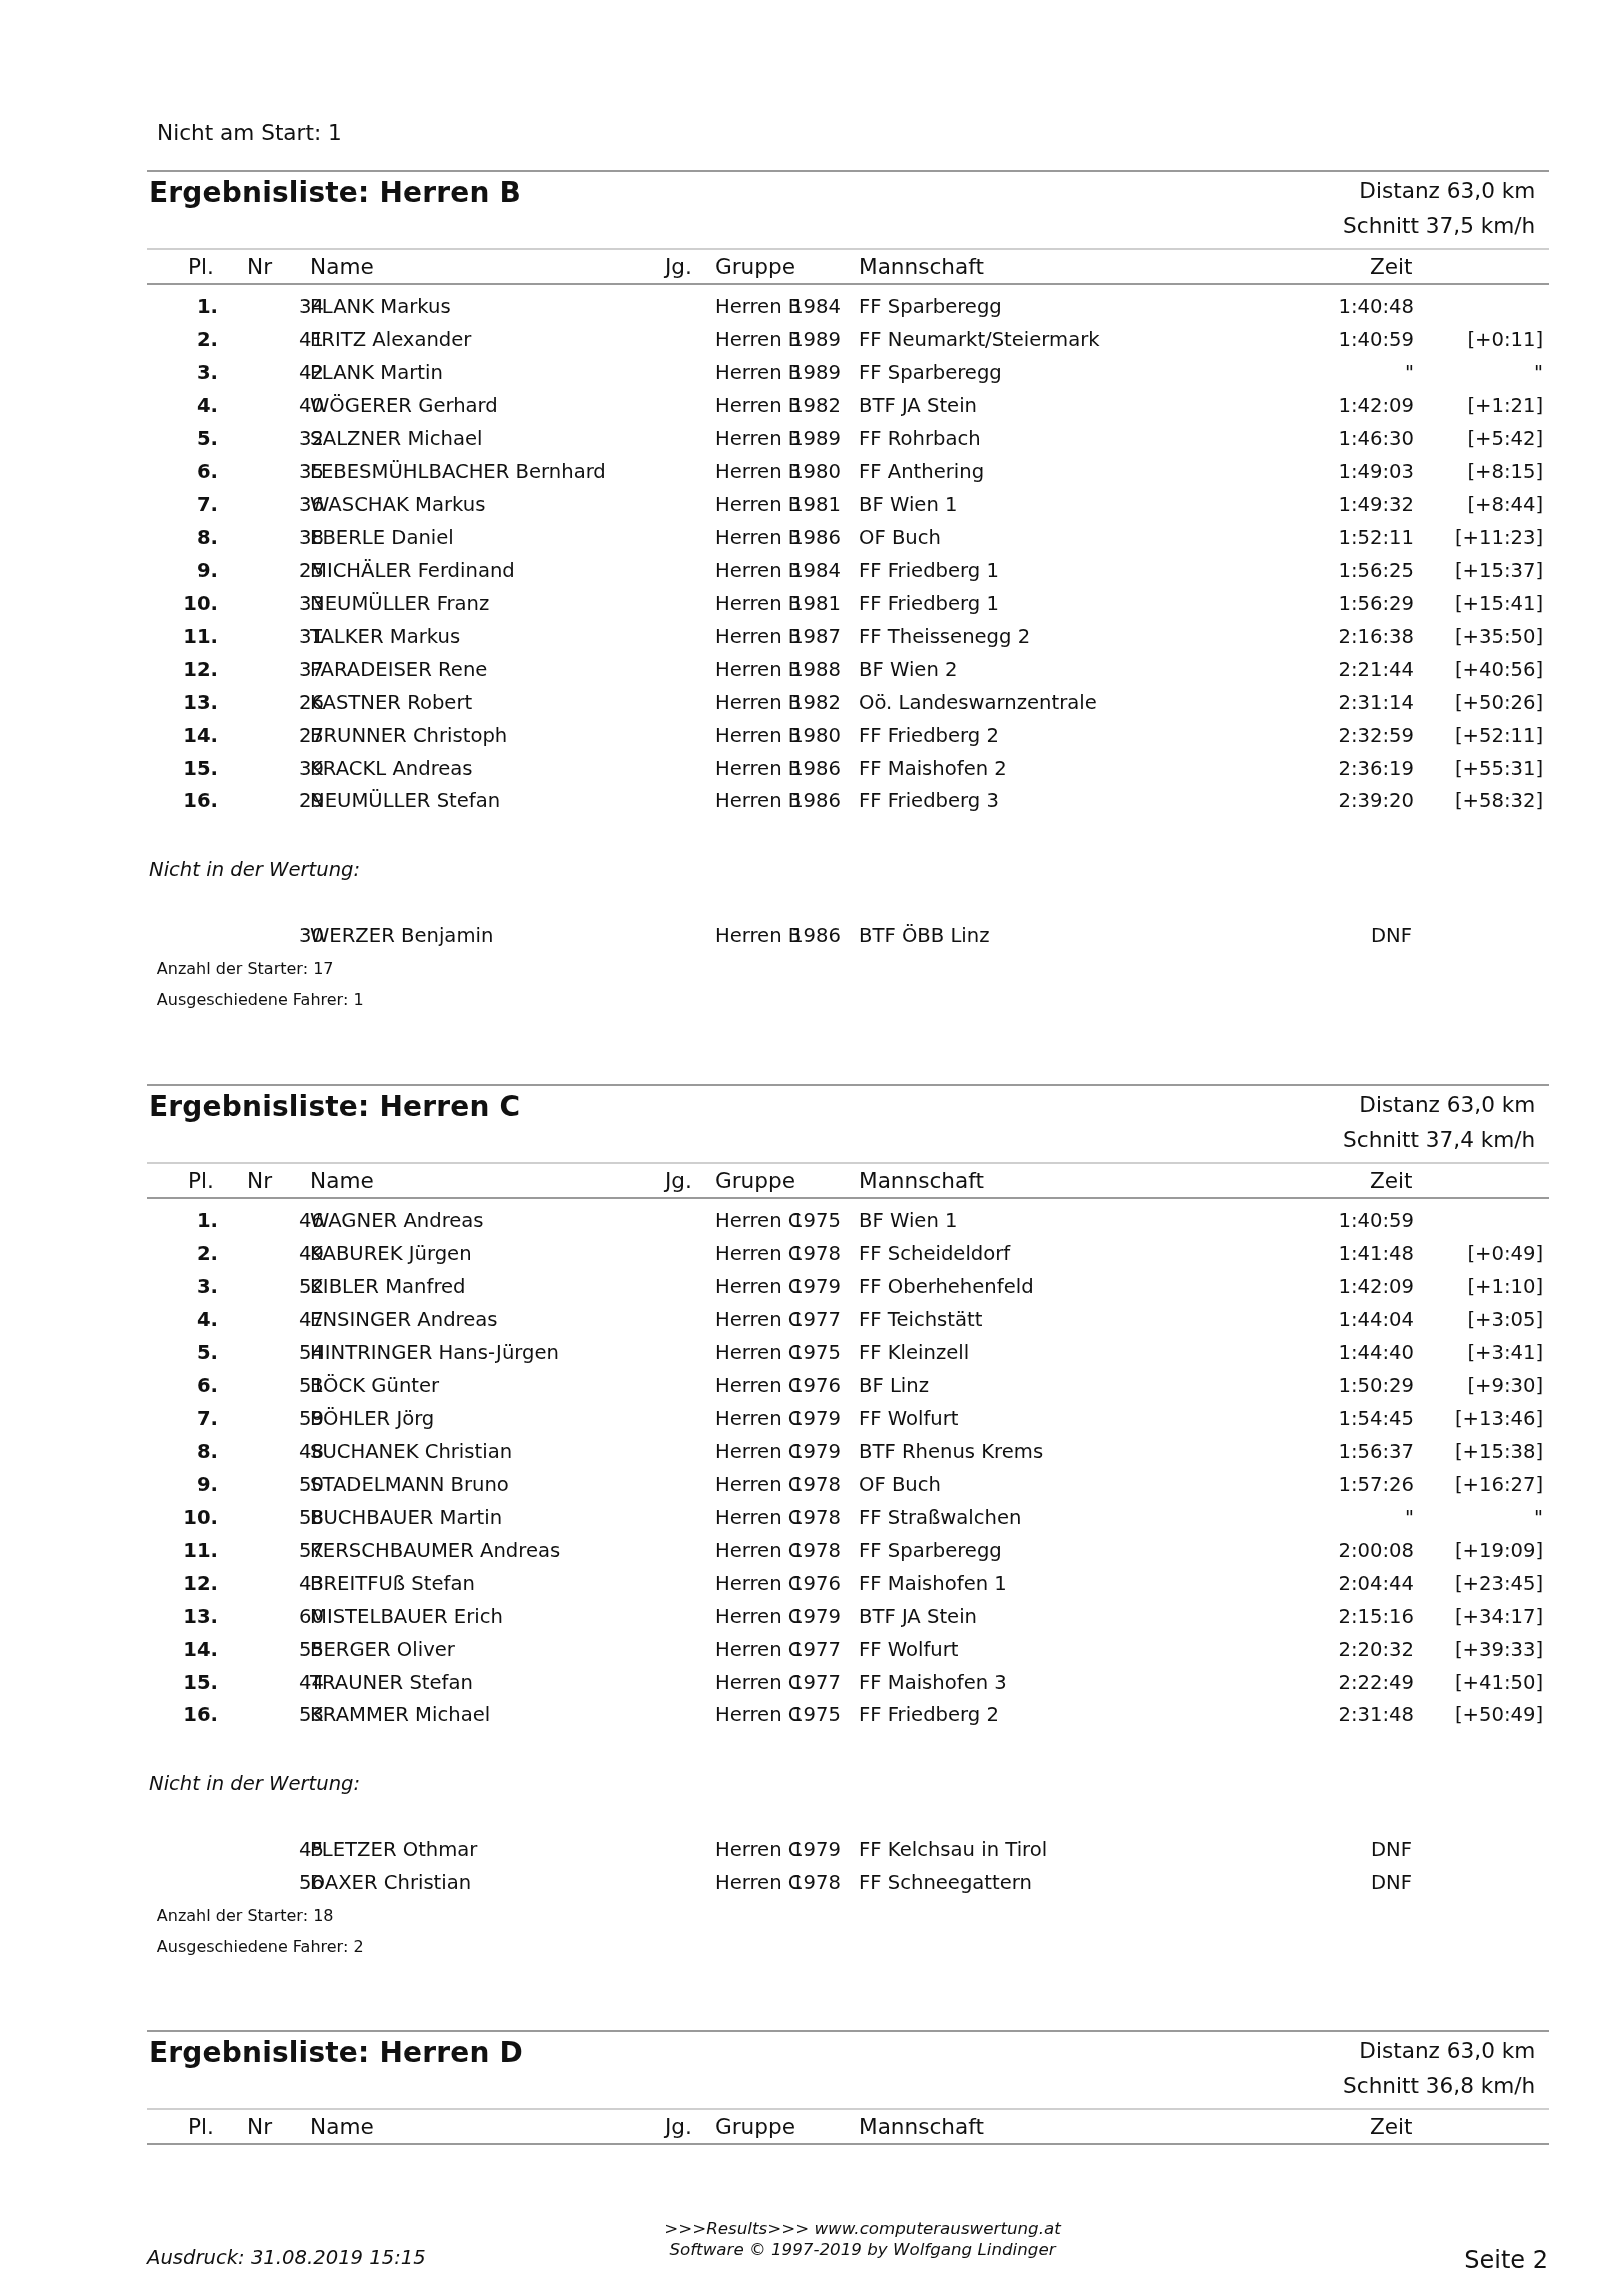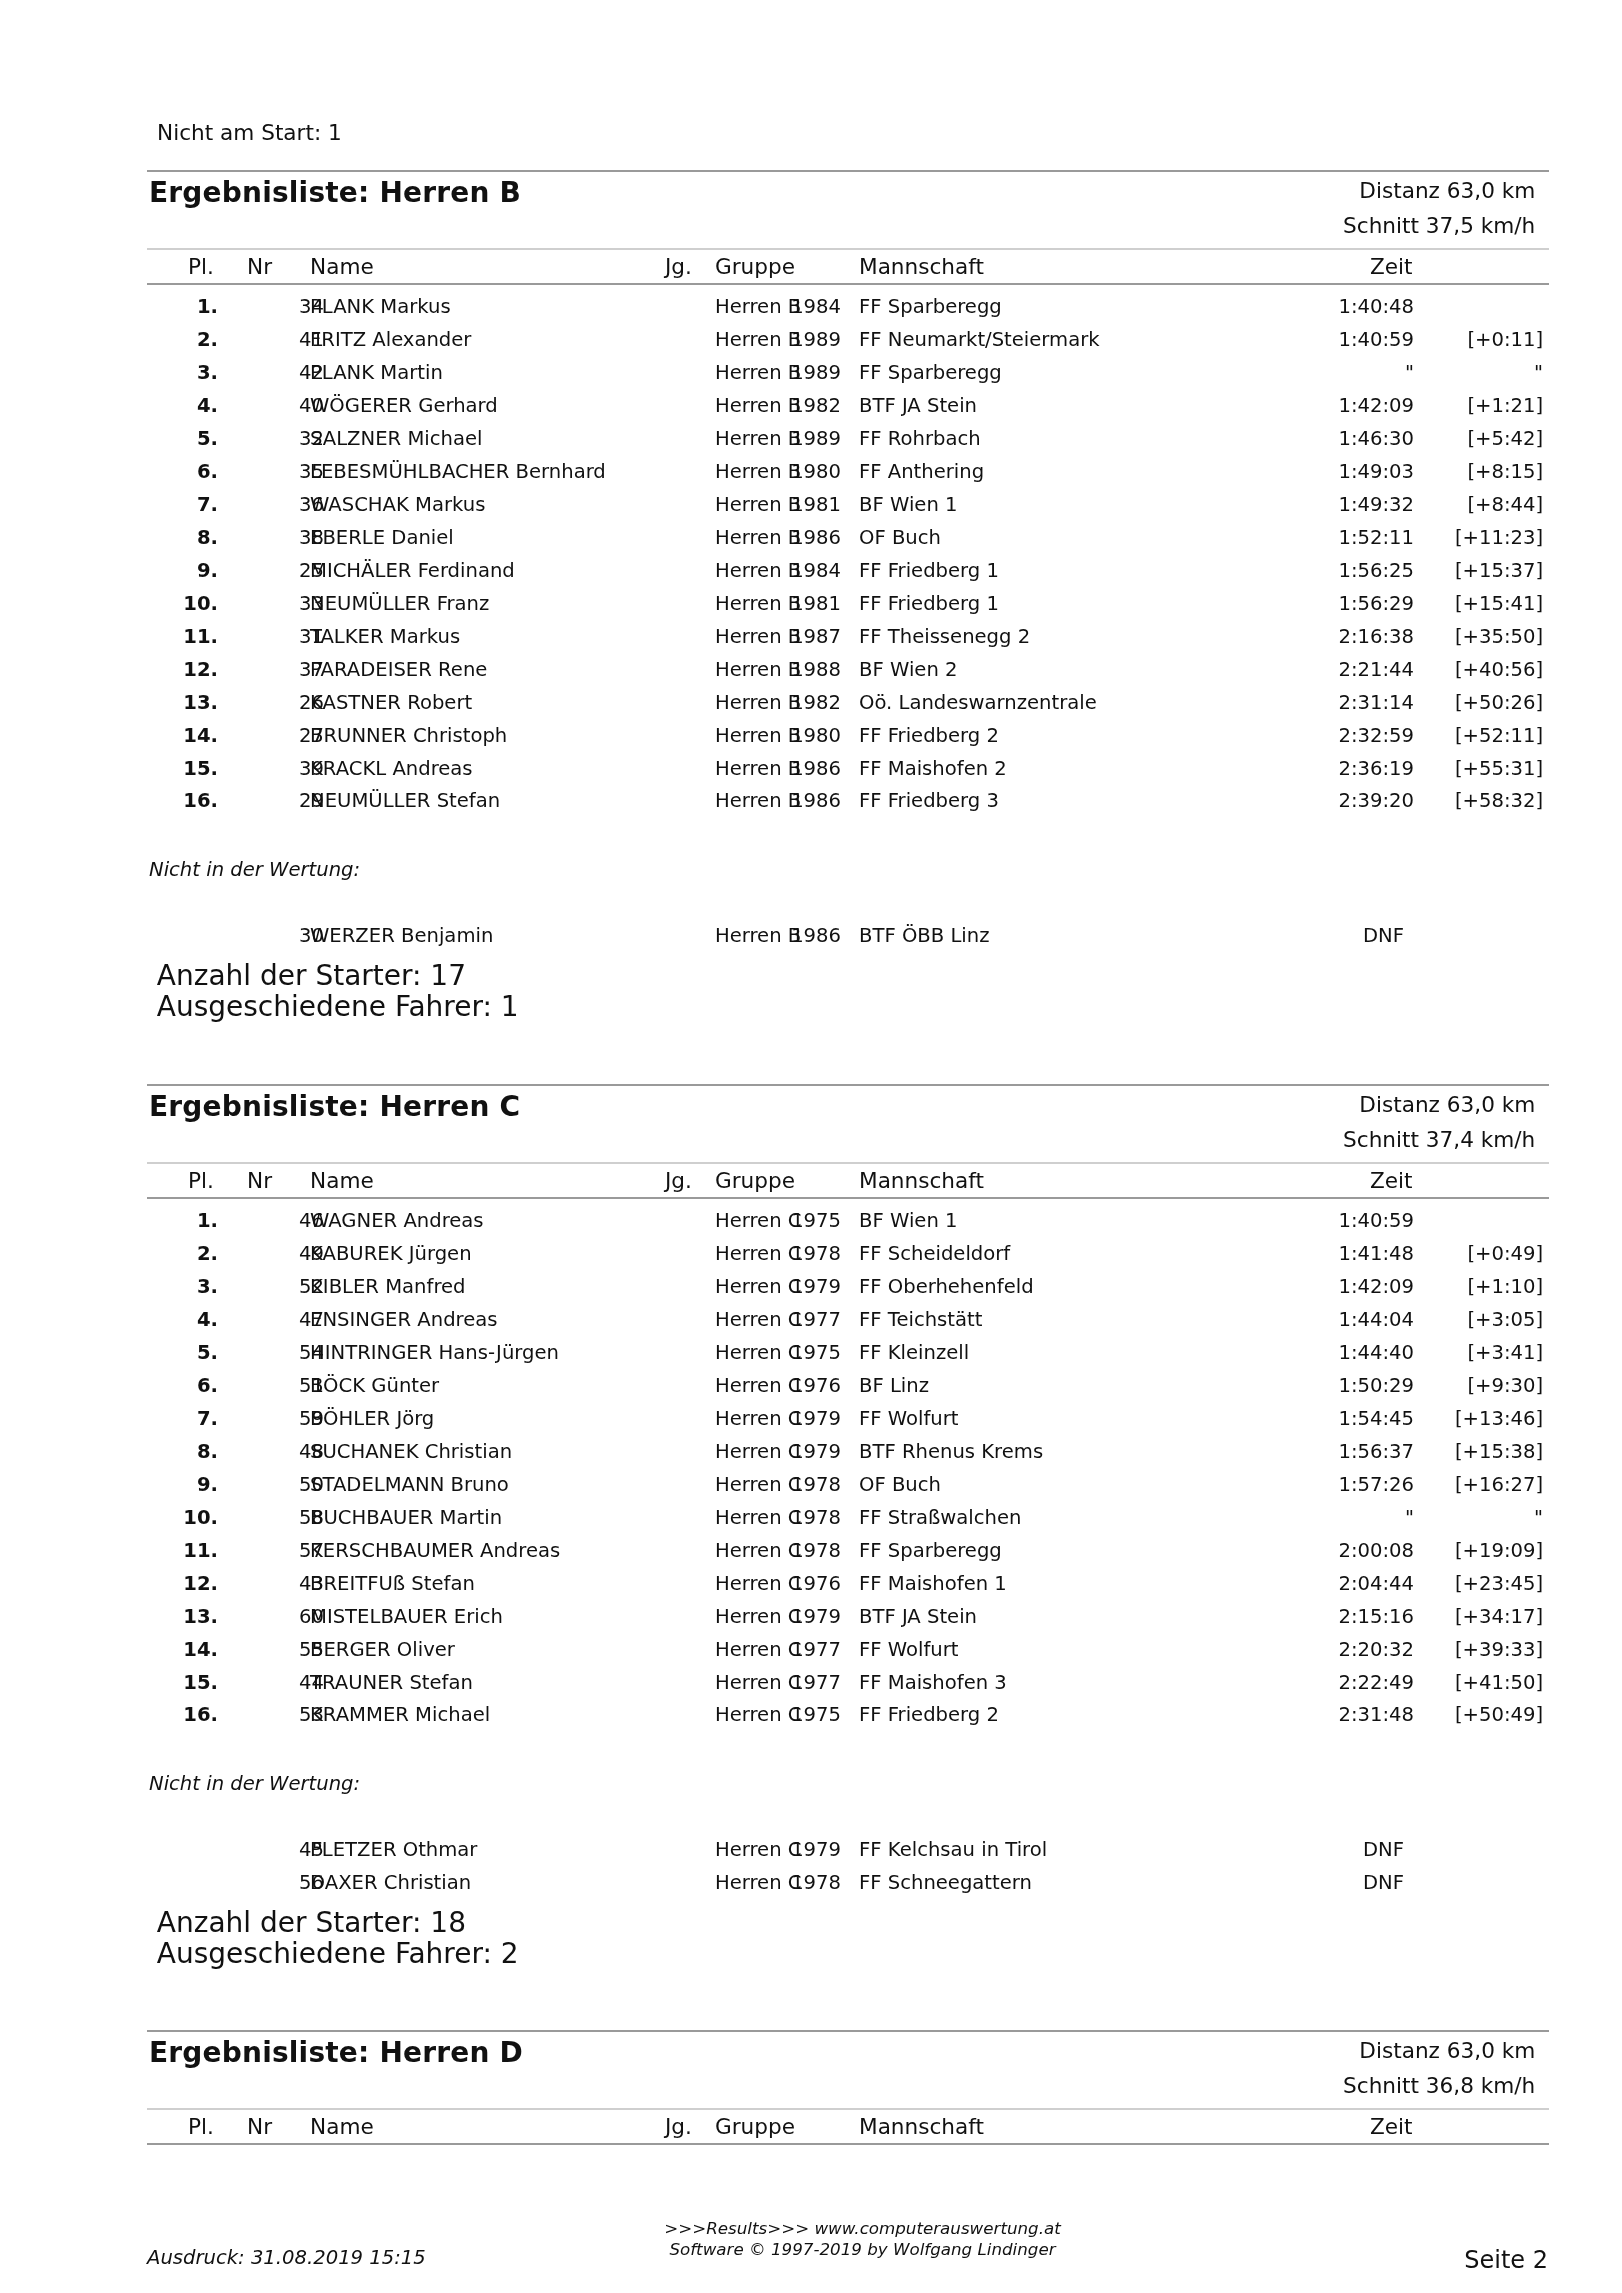--- a/index.html
+++ b/index.html
@@ -20,25 +20,25 @@
   .row { position:absolute; left:0; width:1402px; height:29px; font-size:19.6px; white-space:nowrap; }
   .row span { position:absolute; top:0; }
   .c-pl { right:1331px; font-weight:bold; text-align:right; }
   .c-nr { right:1225px; text-align:right; }
   .c-name { left:163px; }
   .c-jg { right:708px; text-align:right; }
   .c-grp { left:568px; }
   .c-team { left:712px; }
   .c-time { right:135px; text-align:right; }
   .c-diff { right:5.9px; text-align:right; }
-  .c-dnf { right:145px; text-align:left; }
+  .c-dnf { right:137px; text-align:left; }
   .h-pl { left:41px; } .h-nr { left:100px; } .h-name { left:163px; }
   .h-jg { left:518px; } .h-grp { left:568px; } .h-team { left:712px; } .h-time { left:1223px; }
   .nw { position:absolute; left:2px; font-size:19.6px; font-style:italic; }
-  .stat { position:absolute; left:9.8px; font-size:28px; }
+  .stat { position:absolute; left:9.8px; font-size:16px; }
   .footer-left { left:147px; top:2210px; font-size:19.6px; font-style:italic; }
   .footer-mid { left:588px; top:2182px; width:549px; text-align:center; font-size:16.7px; font-style:italic; line-height:20.6px; }
   .footer-right { right:74px; top:2210px; font-size:24px; }
 </style>
 </head>
 <body>
 
 <div class="abs note" style="top:84px;">Nicht am Start: 1</div>
 
 <div class="sec" id="sec0" style="top:170px;">

